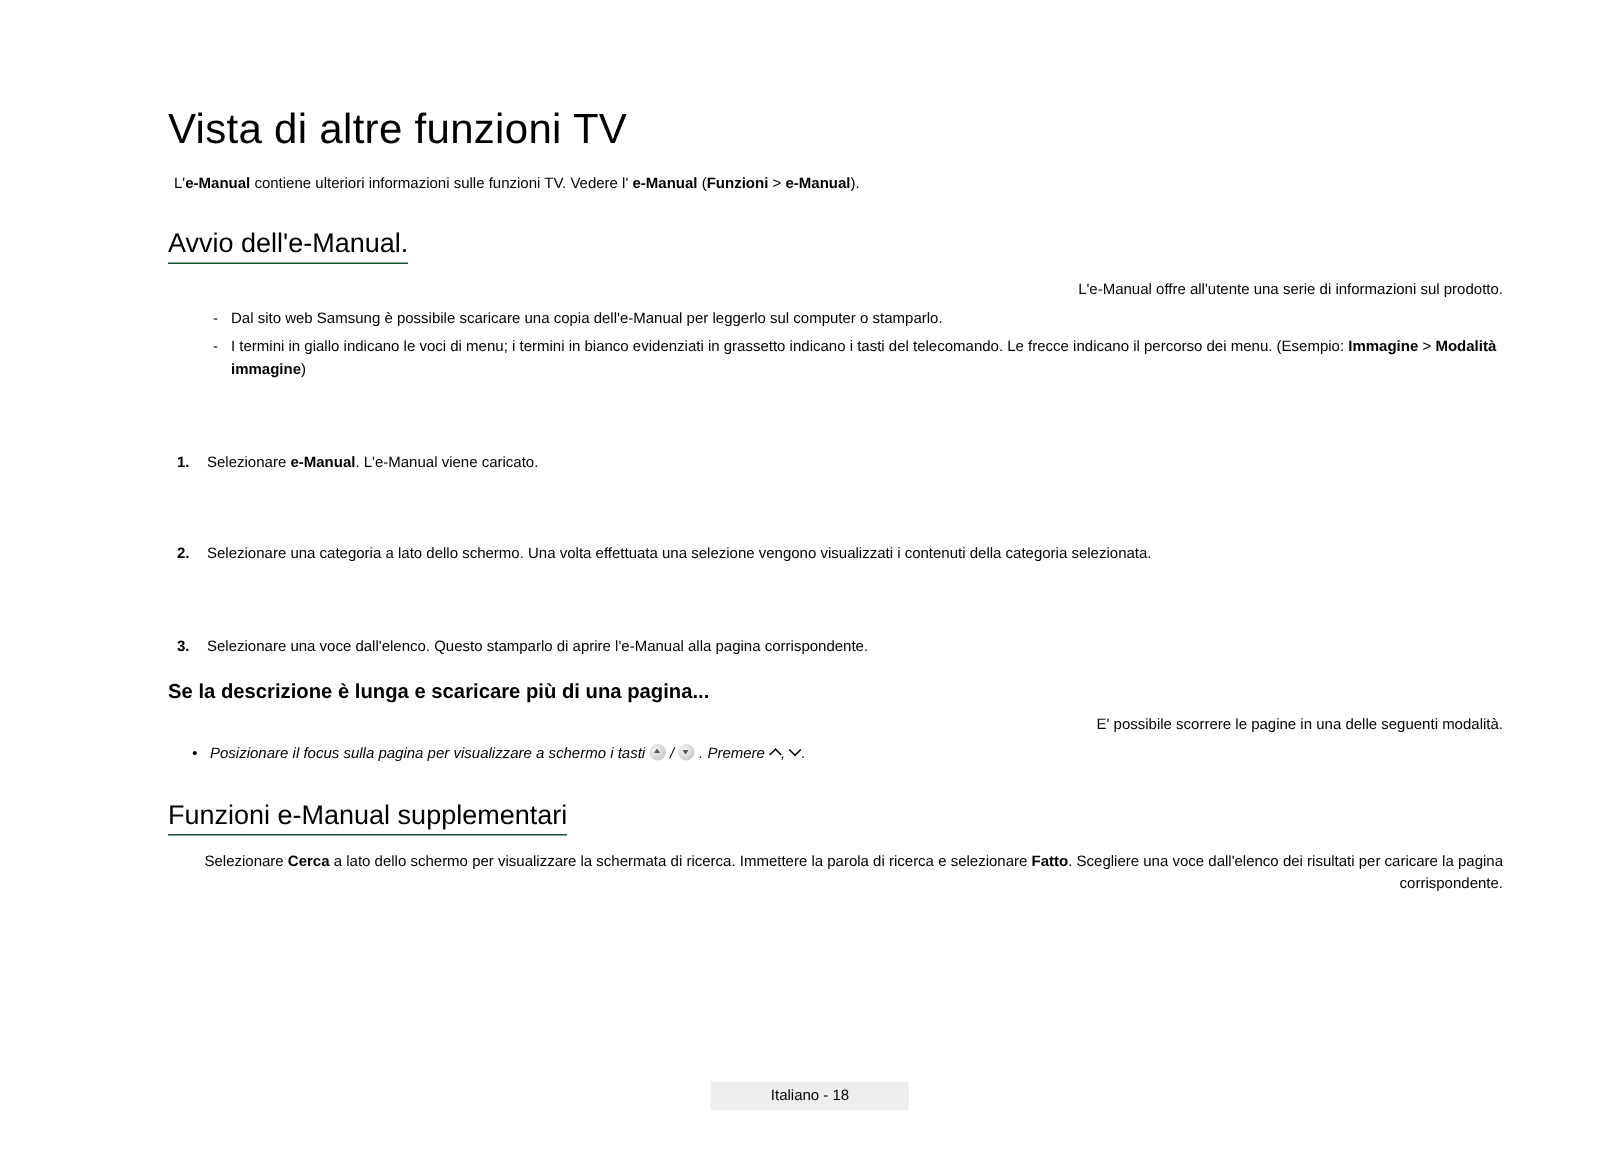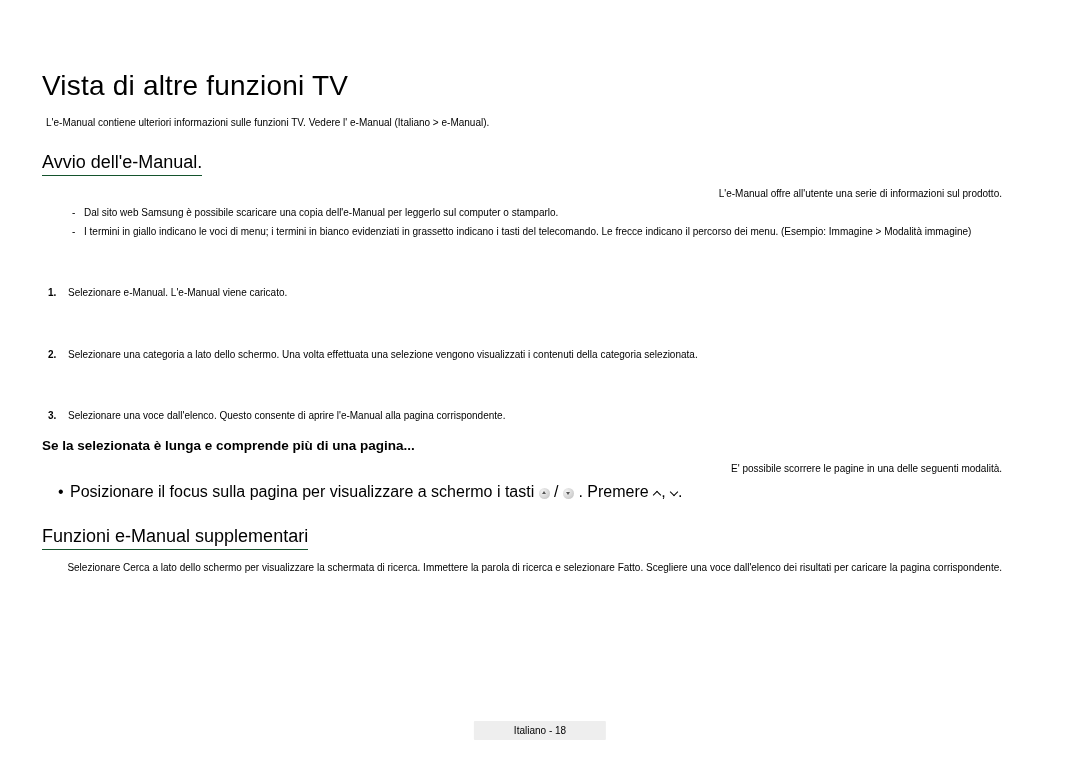--- a/index.html
+++ b/index.html
@@ -5,21 +5,21 @@
   * { box-sizing: border-box; margin: 0; padding: 0; }
   body {
     width: 1080px;
     height: 780px;
     background: #fff;
     font-family: Arial, Helvetica, sans-serif;
     color: #000;
     position: relative;
   }
   .page {
-    padding: 70px 78px 0 42px;
+    padding: 70px 78px 0 112px;
   }
   h1 {
     font-size: 28px;
     font-weight: 400;
     margin-bottom: 14px;
     letter-spacing: 0.2px;
   }
   .intro-line {
     font-size: 10px;
     line-height: 1.4;
@@ -81,34 +81,35 @@
   }
   h3 {
     font-size: 13.5px;
     font-weight: 700;
     margin-top: 14px;
     margin-bottom: 8px;
   }
   .bullet-list {
     list-style: none;
     margin-left: 16px;
-    font-size: 16px;
+    font-size: 10px;
     line-height: 1.55;
+    font-style: italic;
   }
   .bullet-list li {
     position: relative;
     padding-left: 12px;
     margin-bottom: 4px;
   }
   .bullet-list li::before {
     content: "•";
     position: absolute;
     left: 0;
   }
-  .bold { font-weight: 400; }
+  .bold { font-weight: 700; }
   .icon-circle {
     display: inline-block;
     width: 11px; height: 11px;
     border-radius: 50%;
     background: radial-gradient(circle at 35% 35%, #f5f5f5, #bcbcbc);
     vertical-align: -2px;
     position: relative;
   }
   .icon-circle.up::after,
   .icon-circle.down::after {
@@ -149,41 +150,41 @@
   }
 </style>
 </head>
 <body>
 
 <div class="page">
 
   <h1>Vista di altre funzioni TV</h1>
 
   <p class="intro-line">
-    <span>L'</span><span class="bold">e-Manual</span><span> contiene ulteriori informazioni sulle funzioni TV. Vedere l' </span><span class="bold">e-Manual</span><span> (</span><span class="bold">Italiano</span><span> &gt; </span><span class="bold">e-Manual</span><span>).</span>
+    <span>L'</span><span class="bold">e-Manual</span><span> contiene ulteriori informazioni sulle funzioni TV. Vedere l' </span><span class="bold">e-Manual</span><span> (</span><span class="bold">Funzioni</span><span> &gt; </span><span class="bold">e-Manual</span><span>).</span>
   </p>
 
   <div class="section">
     <h2>Avvio dell'e-Manual.</h2>
     <p class="body-text">L'e-Manual offre all'utente una serie di informazioni sul prodotto.</p>
     <ul class="dash-list">
       <li>Dal sito web Samsung è possibile scaricare una copia dell'e-Manual per leggerlo sul computer o stamparlo.</li>
       <li>
         <span>I termini in giallo indicano le voci di menu; i termini in bianco evidenziati in grassetto indicano i tasti del telecomando. Le frecce indicano il percorso dei menu. (Esempio: </span><span class="bold">Immagine</span><span> &gt; </span><span class="bold">Modalità immagine</span><span>)</span>
       </li>
     </ul>
     <ol class="num-list">
       <li>
         <span>Selezionare </span><span class="bold">e-Manual</span><span>. L'e-Manual viene caricato.</span>
       </li>
       <li>Selezionare una categoria a lato dello schermo. Una volta effettuata una selezione vengono visualizzati i contenuti della categoria selezionata.</li>
-      <li>Selezionare una voce dall'elenco. Questo consente di aprire l'e-Manual alla pagina corrispondente.</li>
+      <li>Selezionare una voce dall'elenco. Questo stamparlo di aprire l'e-Manual alla pagina corrispondente.</li>
     </ol>
 
-    <h3>Se la selezionata è lunga e comprende più di una pagina...</h3>
+    <h3>Se la descrizione è lunga e scaricare più di una pagina...</h3>
     <p class="body-text">E' possibile scorrere le pagine in una delle seguenti modalità.</p>
     <ul class="bullet-list">
       <li>
         <span>Posizionare il focus sulla pagina per visualizzare a schermo i tasti </span><span class="icon-circle up"></span><span> / </span><span class="icon-circle down"></span><span> . Premere </span><span class="chev up"></span><span>, </span><span class="chev down"></span><span>.</span>
       </li>
     </ul>
   </div>
 
   <div class="section">
     <h2>Funzioni e-Manual supplementari</h2>

